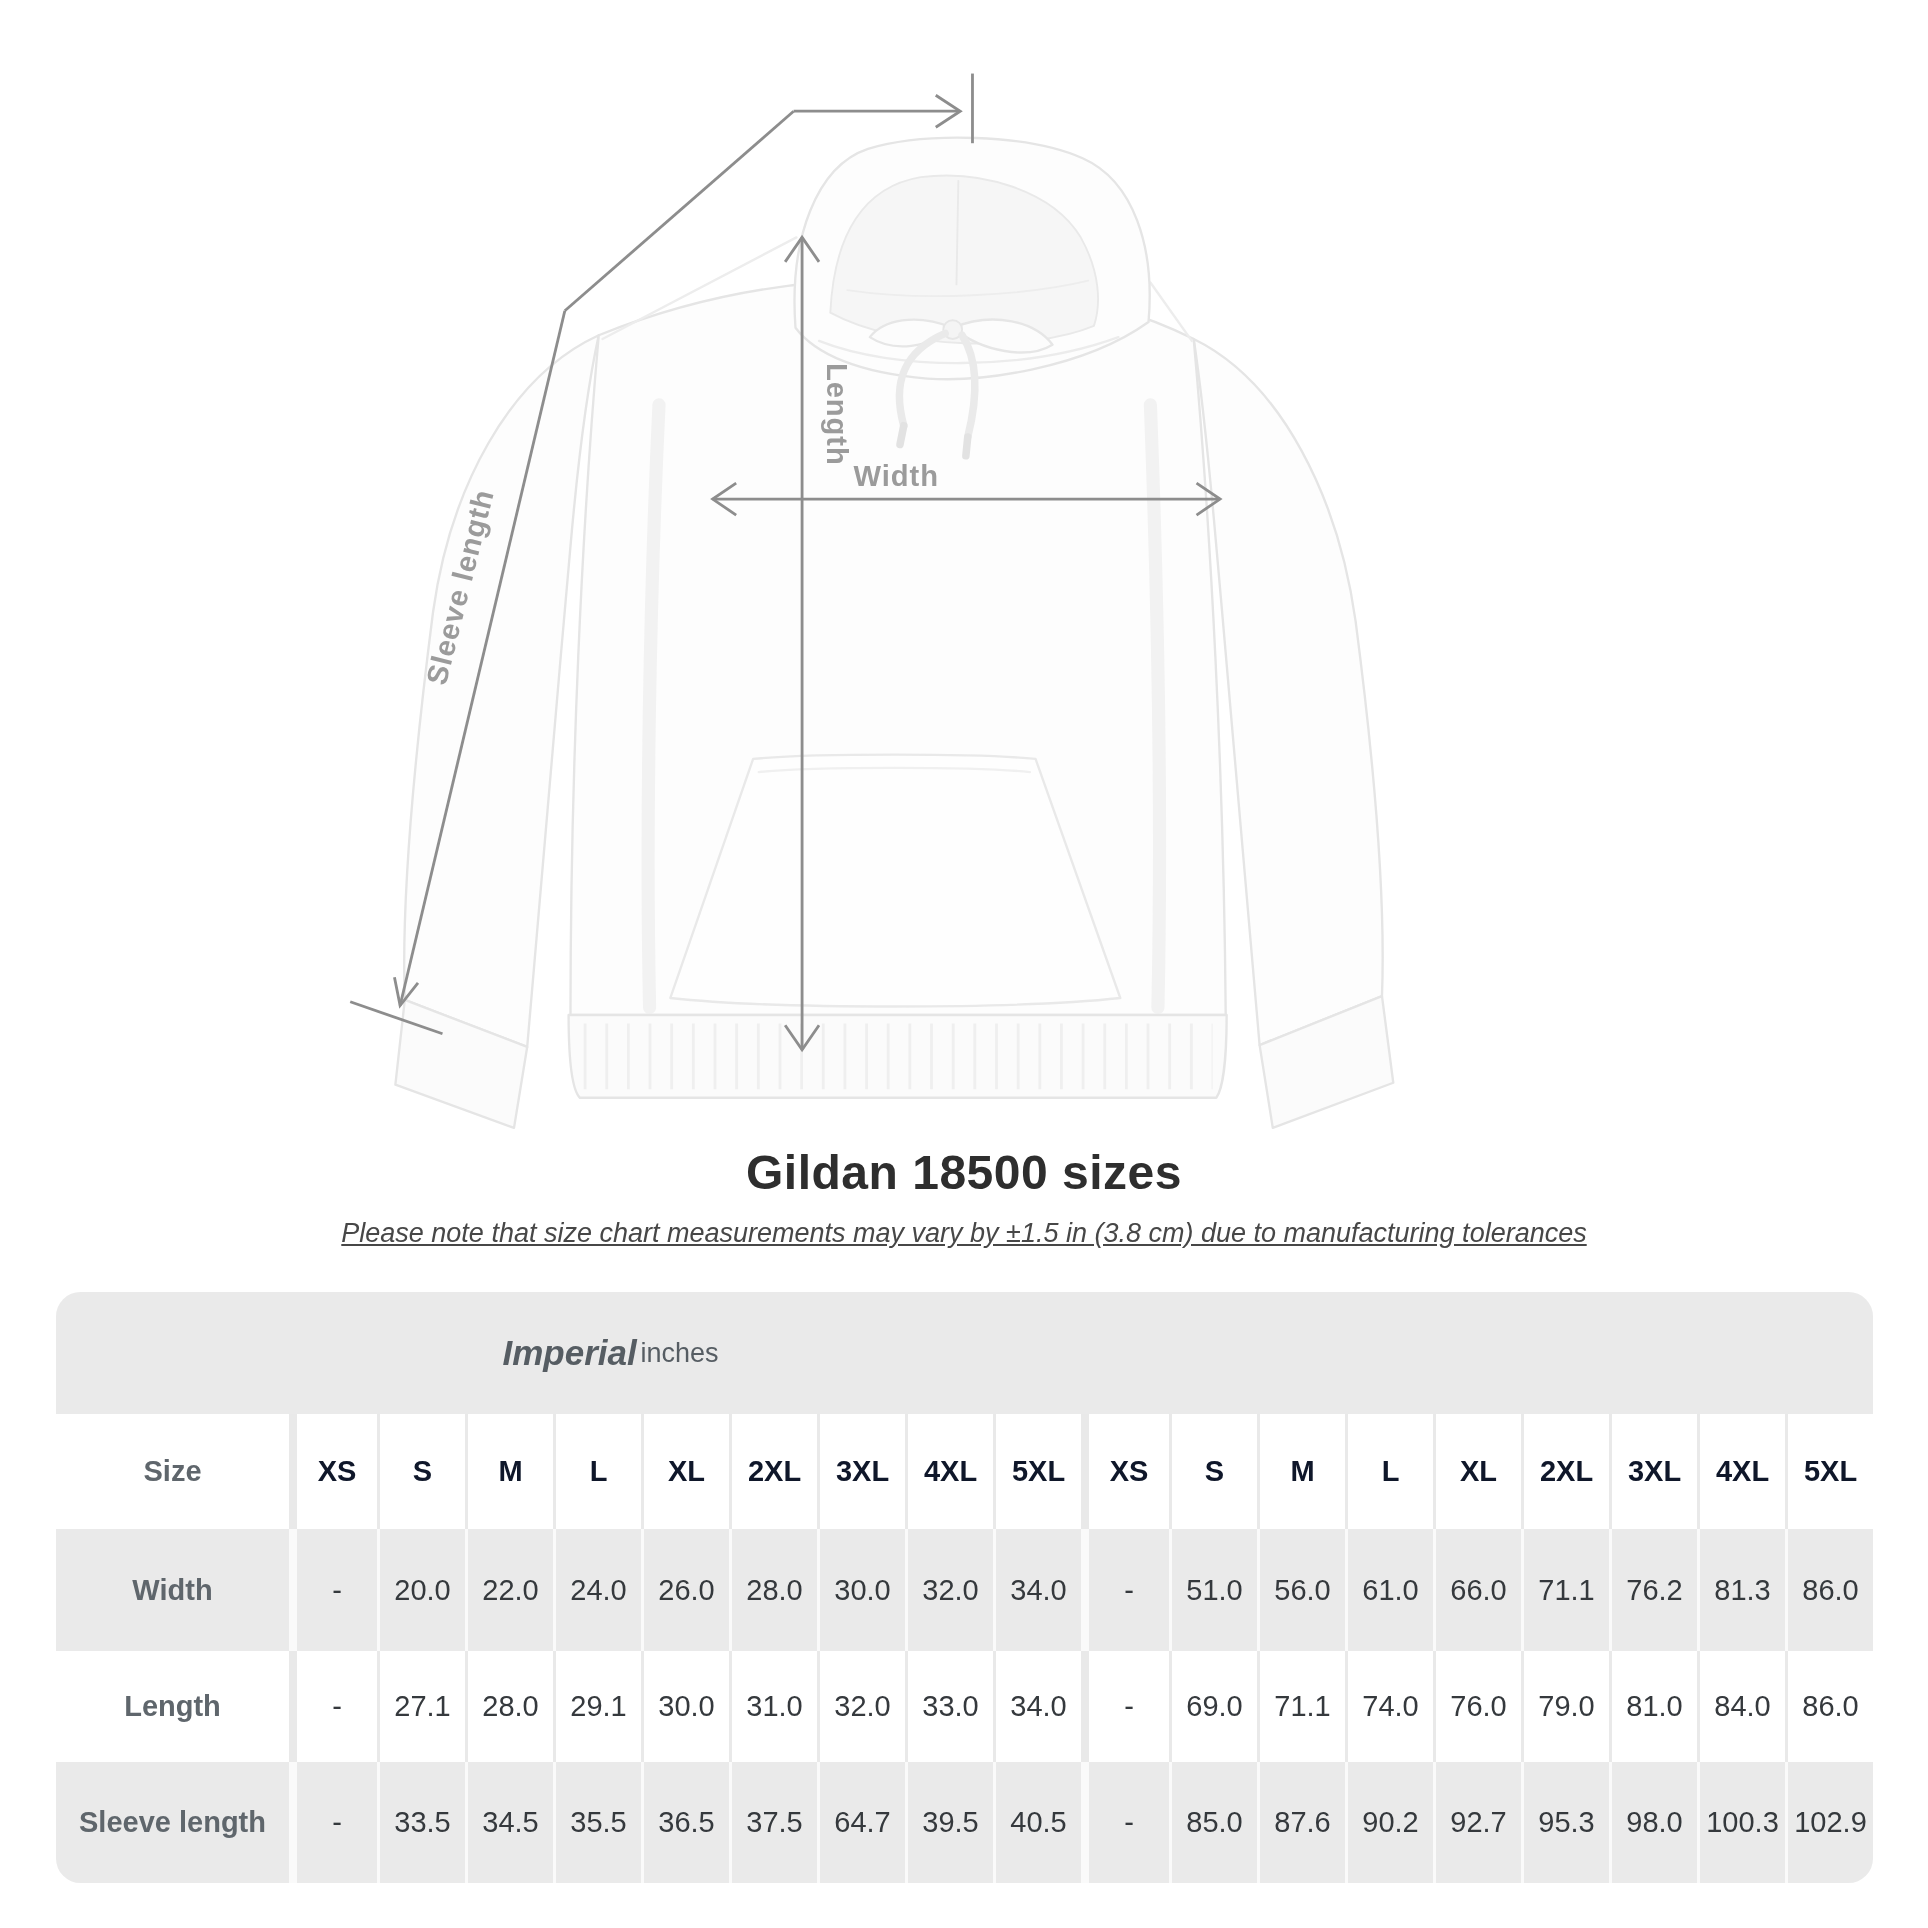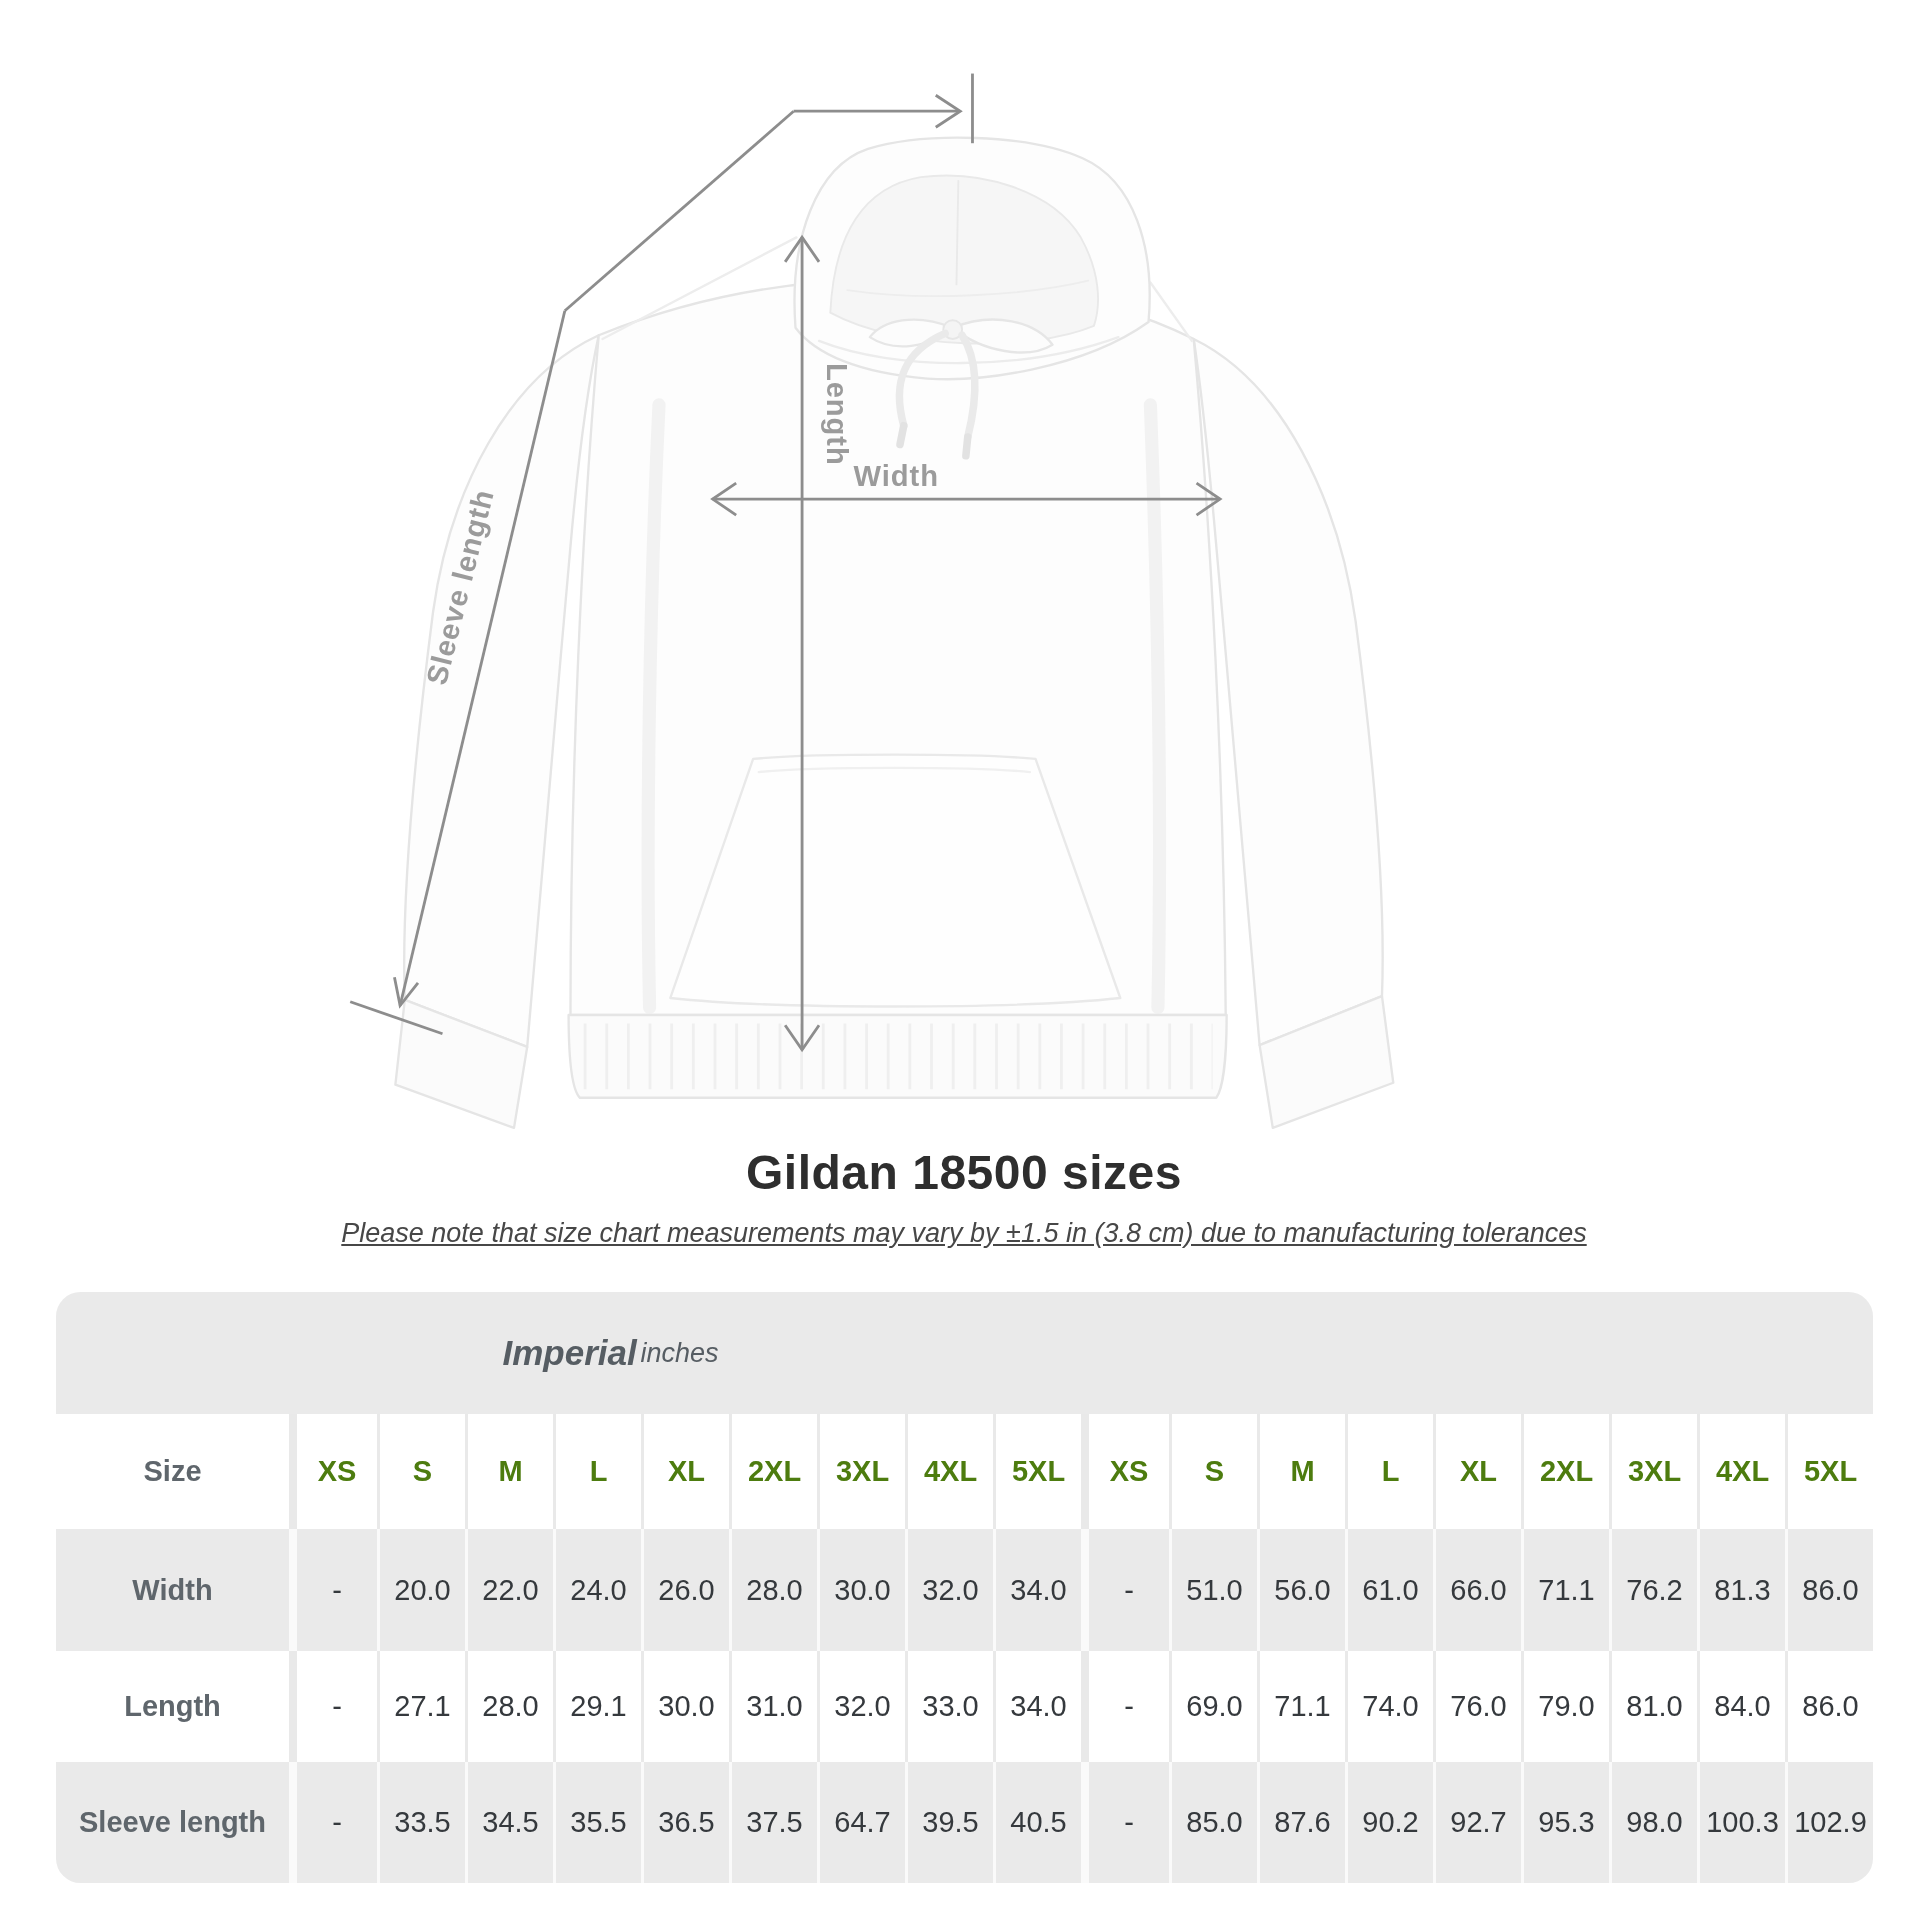--- a/index.html
+++ b/index.html
@@ -11,33 +11,33 @@
   .title{position:absolute;left:0;top:1145px;width:1928px;text-align:center;
          font-size:48px;font-weight:bold;color:#2e2e2e;letter-spacing:0.5px;}
   .subtitle{position:absolute;left:0;top:1218px;width:1928px;text-align:center;
             font-size:27px;font-style:italic;color:#474747;text-decoration:underline;}
   .table{position:absolute;left:56px;top:1292px;width:1817px;height:591px;
          border-radius:24.5px;overflow:hidden;background:#ffffff;}
   .band{display:grid;grid-template-columns:1024px 793px;height:122px;background:#eaeaea;}
   .bandcell{display:flex;flex-direction:row;align-items:center;justify-content:center;gap:3.8px;}
   .bandcell.left{padding-left:85px;}
   .gname{font-size:35px;font-weight:bold;font-style:italic;color:#565d63;}
-  .gunit{font-size:27px;font-style:italic;color:#565d63;}
+  .gunit{font-size:27px;color:#565d63;}
   .row{display:grid;grid-template-columns:233px repeat(18,1fr);}
   .row.white{background:#ffffff;}
   .row.gray{background:#eaeaea;}
   .r1{height:115px;} .r2{height:122px;} .r3{height:111px;} .r4{height:121px;}
   .lab{display:flex;align-items:center;justify-content:center;
        font-size:29px;font-weight:bold;color:#5f666c;}
   .c{display:flex;align-items:center;justify-content:center;font-size:29px;color:#35393d;}
   .row.white .c{border-left:3.8px solid #e9e9e9;}
   .row.gray  .c{border-left:3.8px solid #fafafa;}
   .row.white .c.gs{border-left-width:8.5px;}
   .row.gray  .c.gs{border-left-width:8.5px;}
-  .c.hb{font-weight:bold;color:#4d7c0f;}
+  .c.hb{font-weight:bold;color:#0f172a;}
 </style>
 </head>
 <body>
 
 <div class="stage">
 
   <svg class="fig" viewBox="0 0 2048 1250">
 
     <g stroke-linejoin="round" stroke-linecap="round">
 

